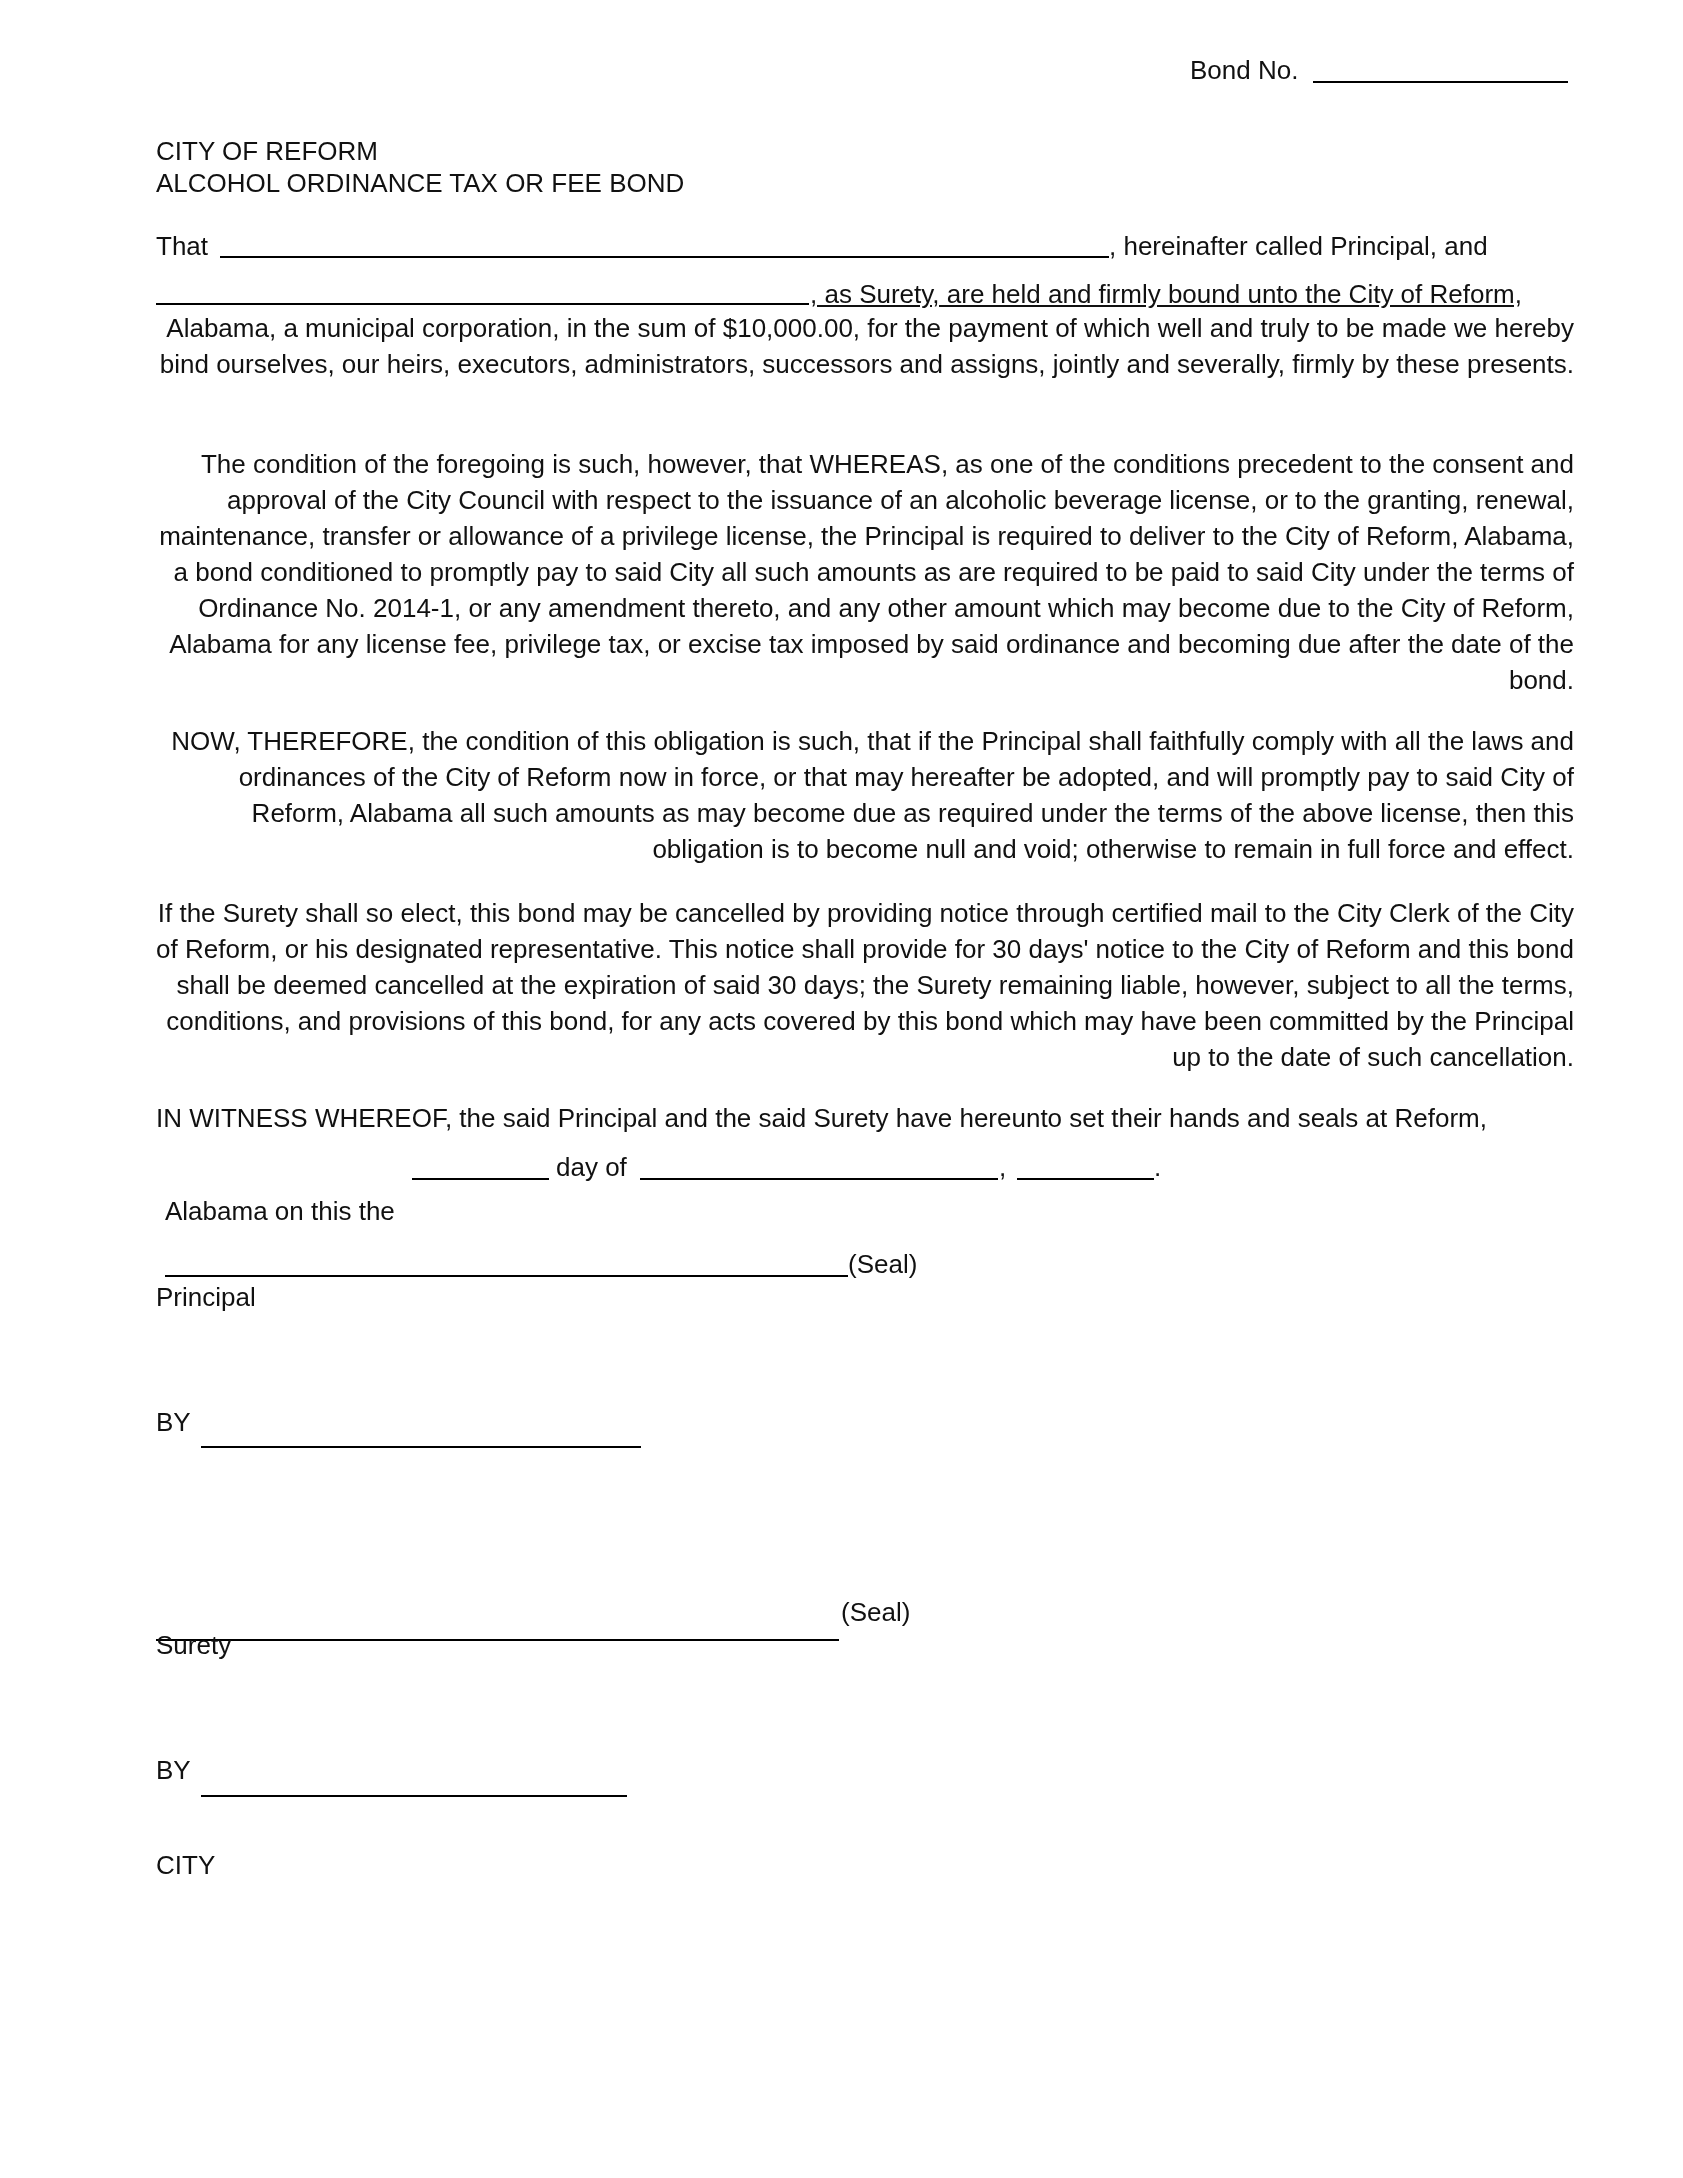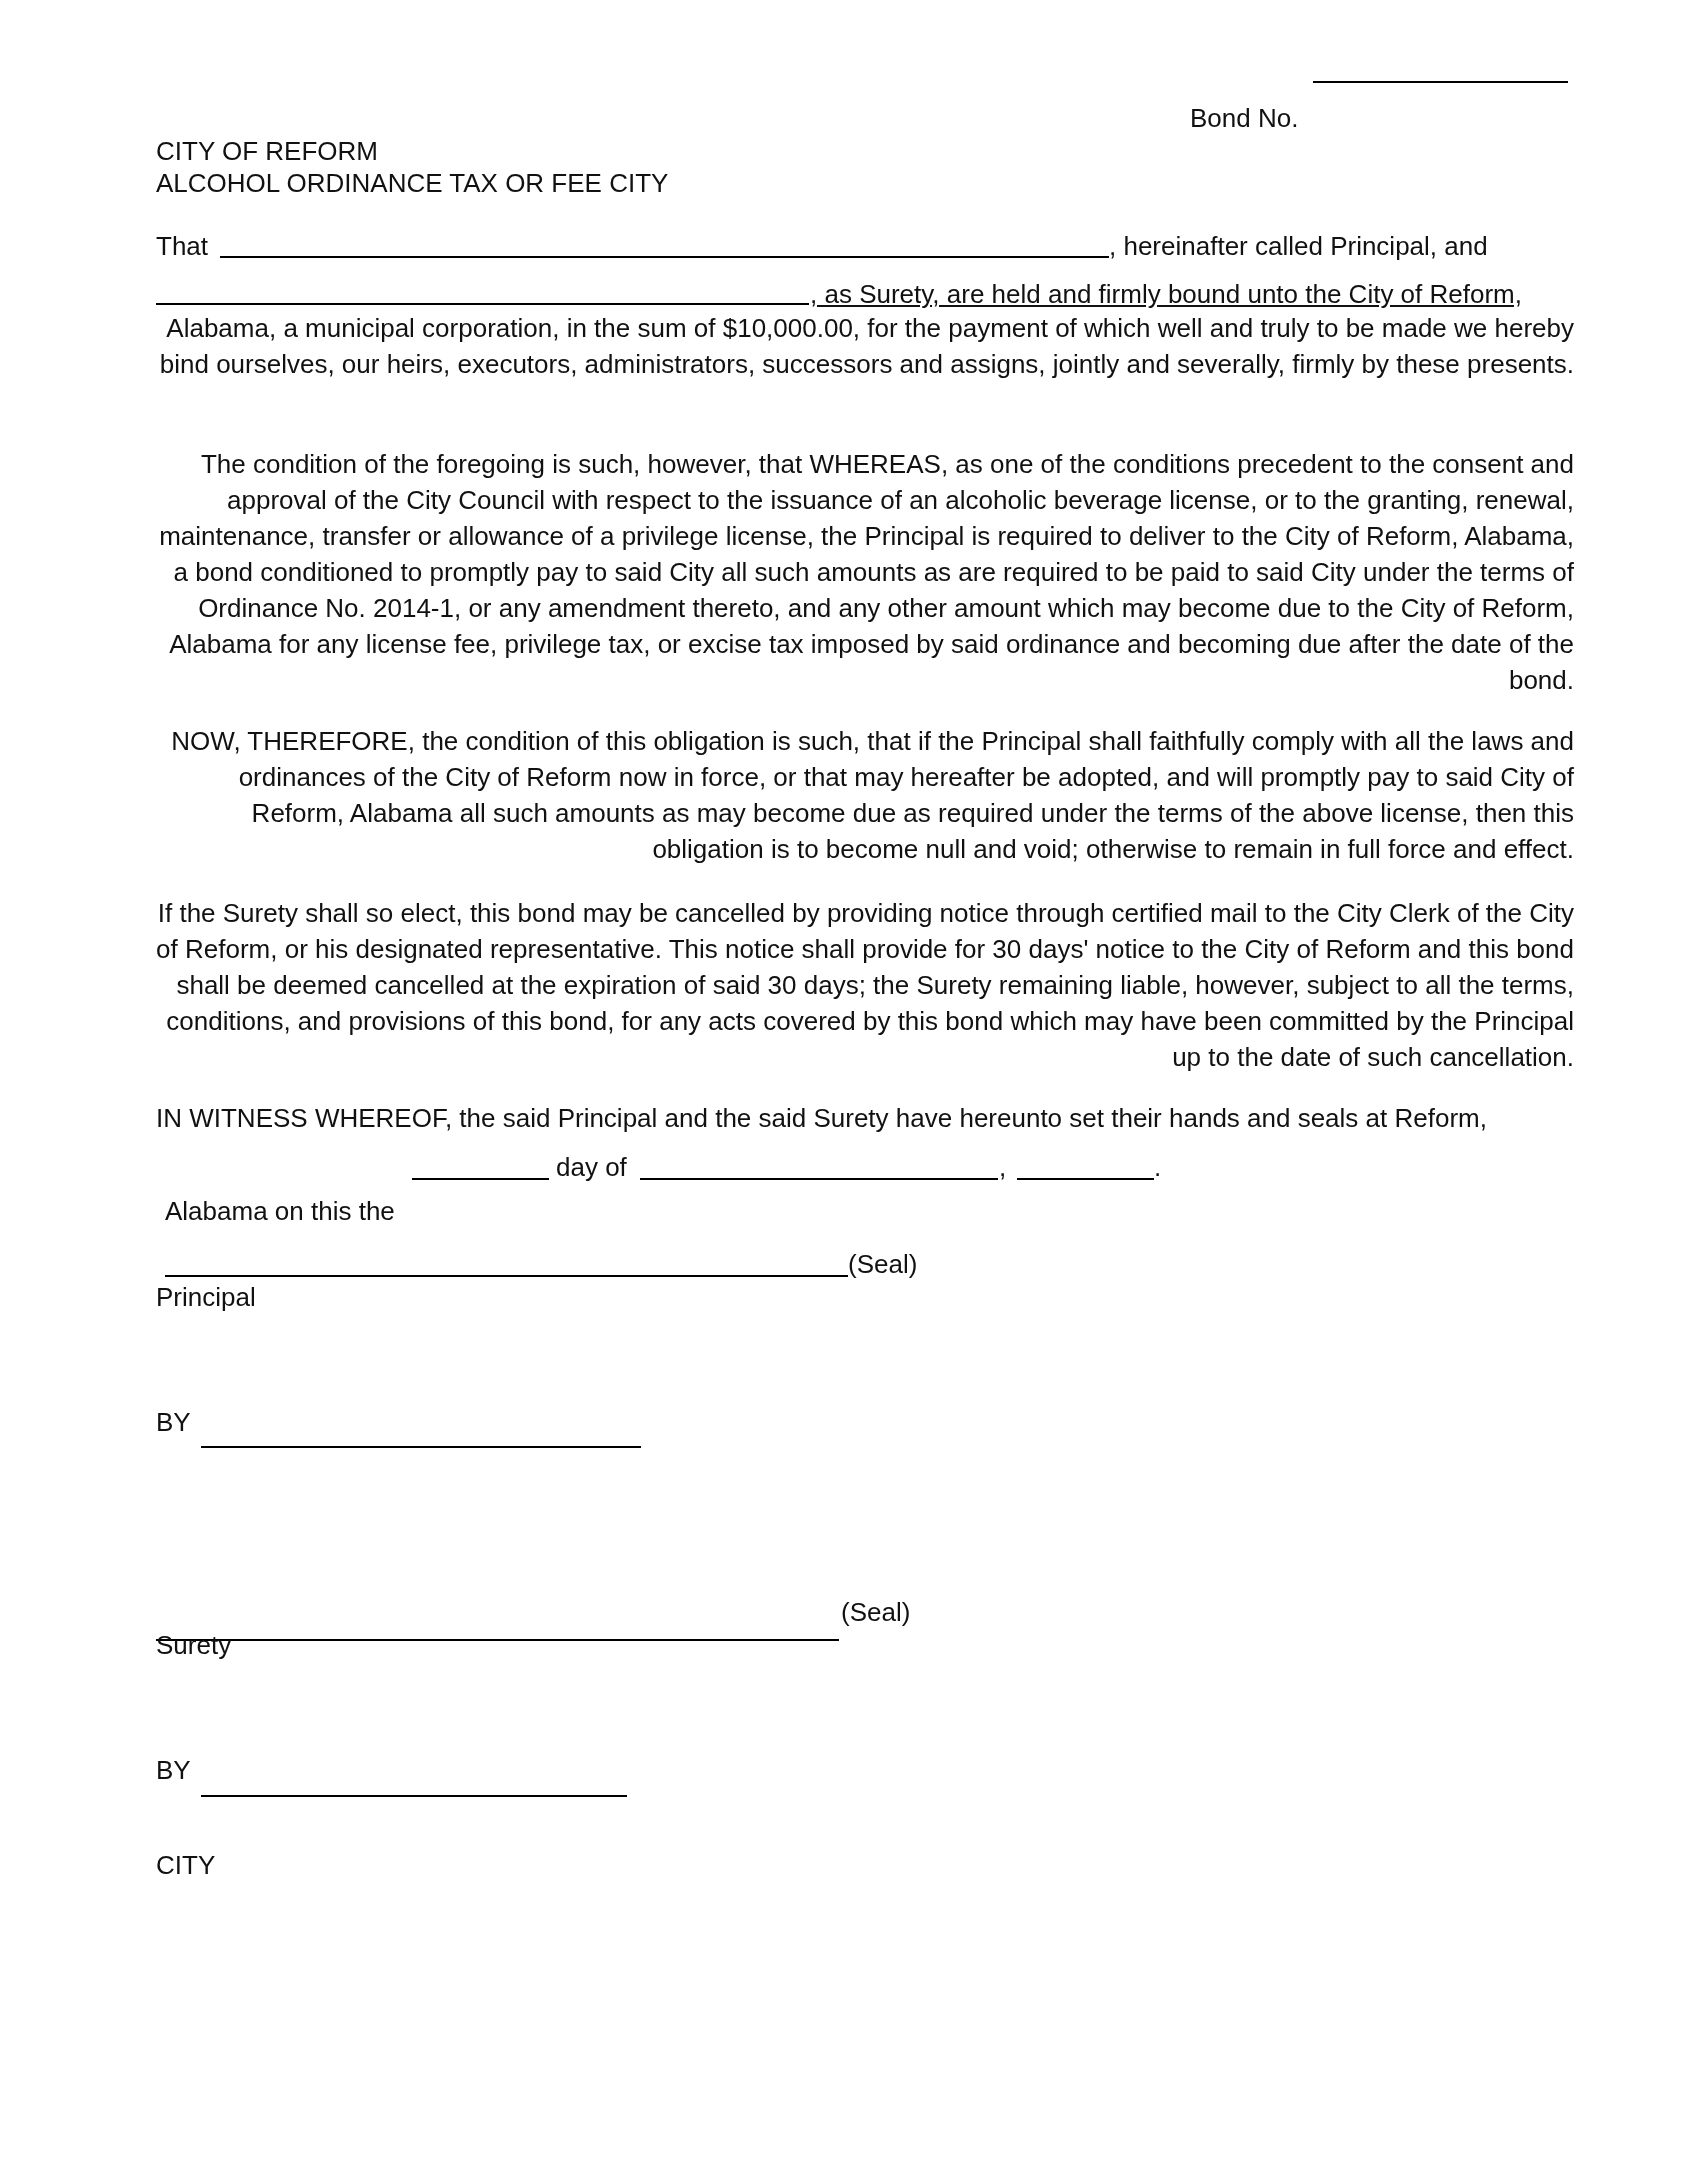--- a/index.html
+++ b/index.html
@@ -6,25 +6,25 @@
   body { width: 1683px; height: 2178px; position: relative; overflow: hidden;
          font-family: "Liberation Sans", sans-serif; color: #111111; font-size: 26px; }
   .abs { position: absolute; white-space: nowrap; }
   .line { position: absolute; height: 0; border-bottom: 2.5px solid #000; }
   .para { position: absolute; left: 156px; width: 1418px; line-height: 36px; text-align: right; }
   .para p { margin: 0; }
 </style>
 </head>
 <body>
 
-<div class="abs" style="left:1190px; top:55px;margin-top:48px;">Bond No.</div>
+<div class="abs" style="left:1190px; top:55px;">Bond No.</div>
 <div class="line" style="left:1313px; top:81px; width:255px;"></div>
 
 <div class="abs" style="left:156px; top:136px;">CITY OF REFORM</div>
-<div class="abs" style="left:156px; top:168px;">ALCOHOL ORDINANCE TAX OR FEE CITY</div>
+<div class="abs" style="left:156px; top:168px;">ALCOHOL ORDINANCE TAX OR FEE BOND</div>
 
 <div class="abs" style="left:156px; top:231px;text-align:right;">That</div>
 <div class="line" style="left:220px; top:256px; width:889px;"></div>
 <div class="abs" style="left:1109px; top:231px;">, hereinafter called Principal, and</div>
 
 <div class="line" style="left:156px; top:303px; width:653px;"></div>
 <div class="abs" style="left:810px; top:279px;text-decoration:underline;">, as Surety, are held and firmly bound unto the City of Reform,</div>
 
 <div class="para" style="top:310px;">
   <p>Alabama, a municipal corporation, in the sum of $10,000.00, for the payment of which well and truly to be made we hereby bind ourselves, our heirs, executors, administrators, successors and assigns, jointly and severally, firmly by these presents.</p>

